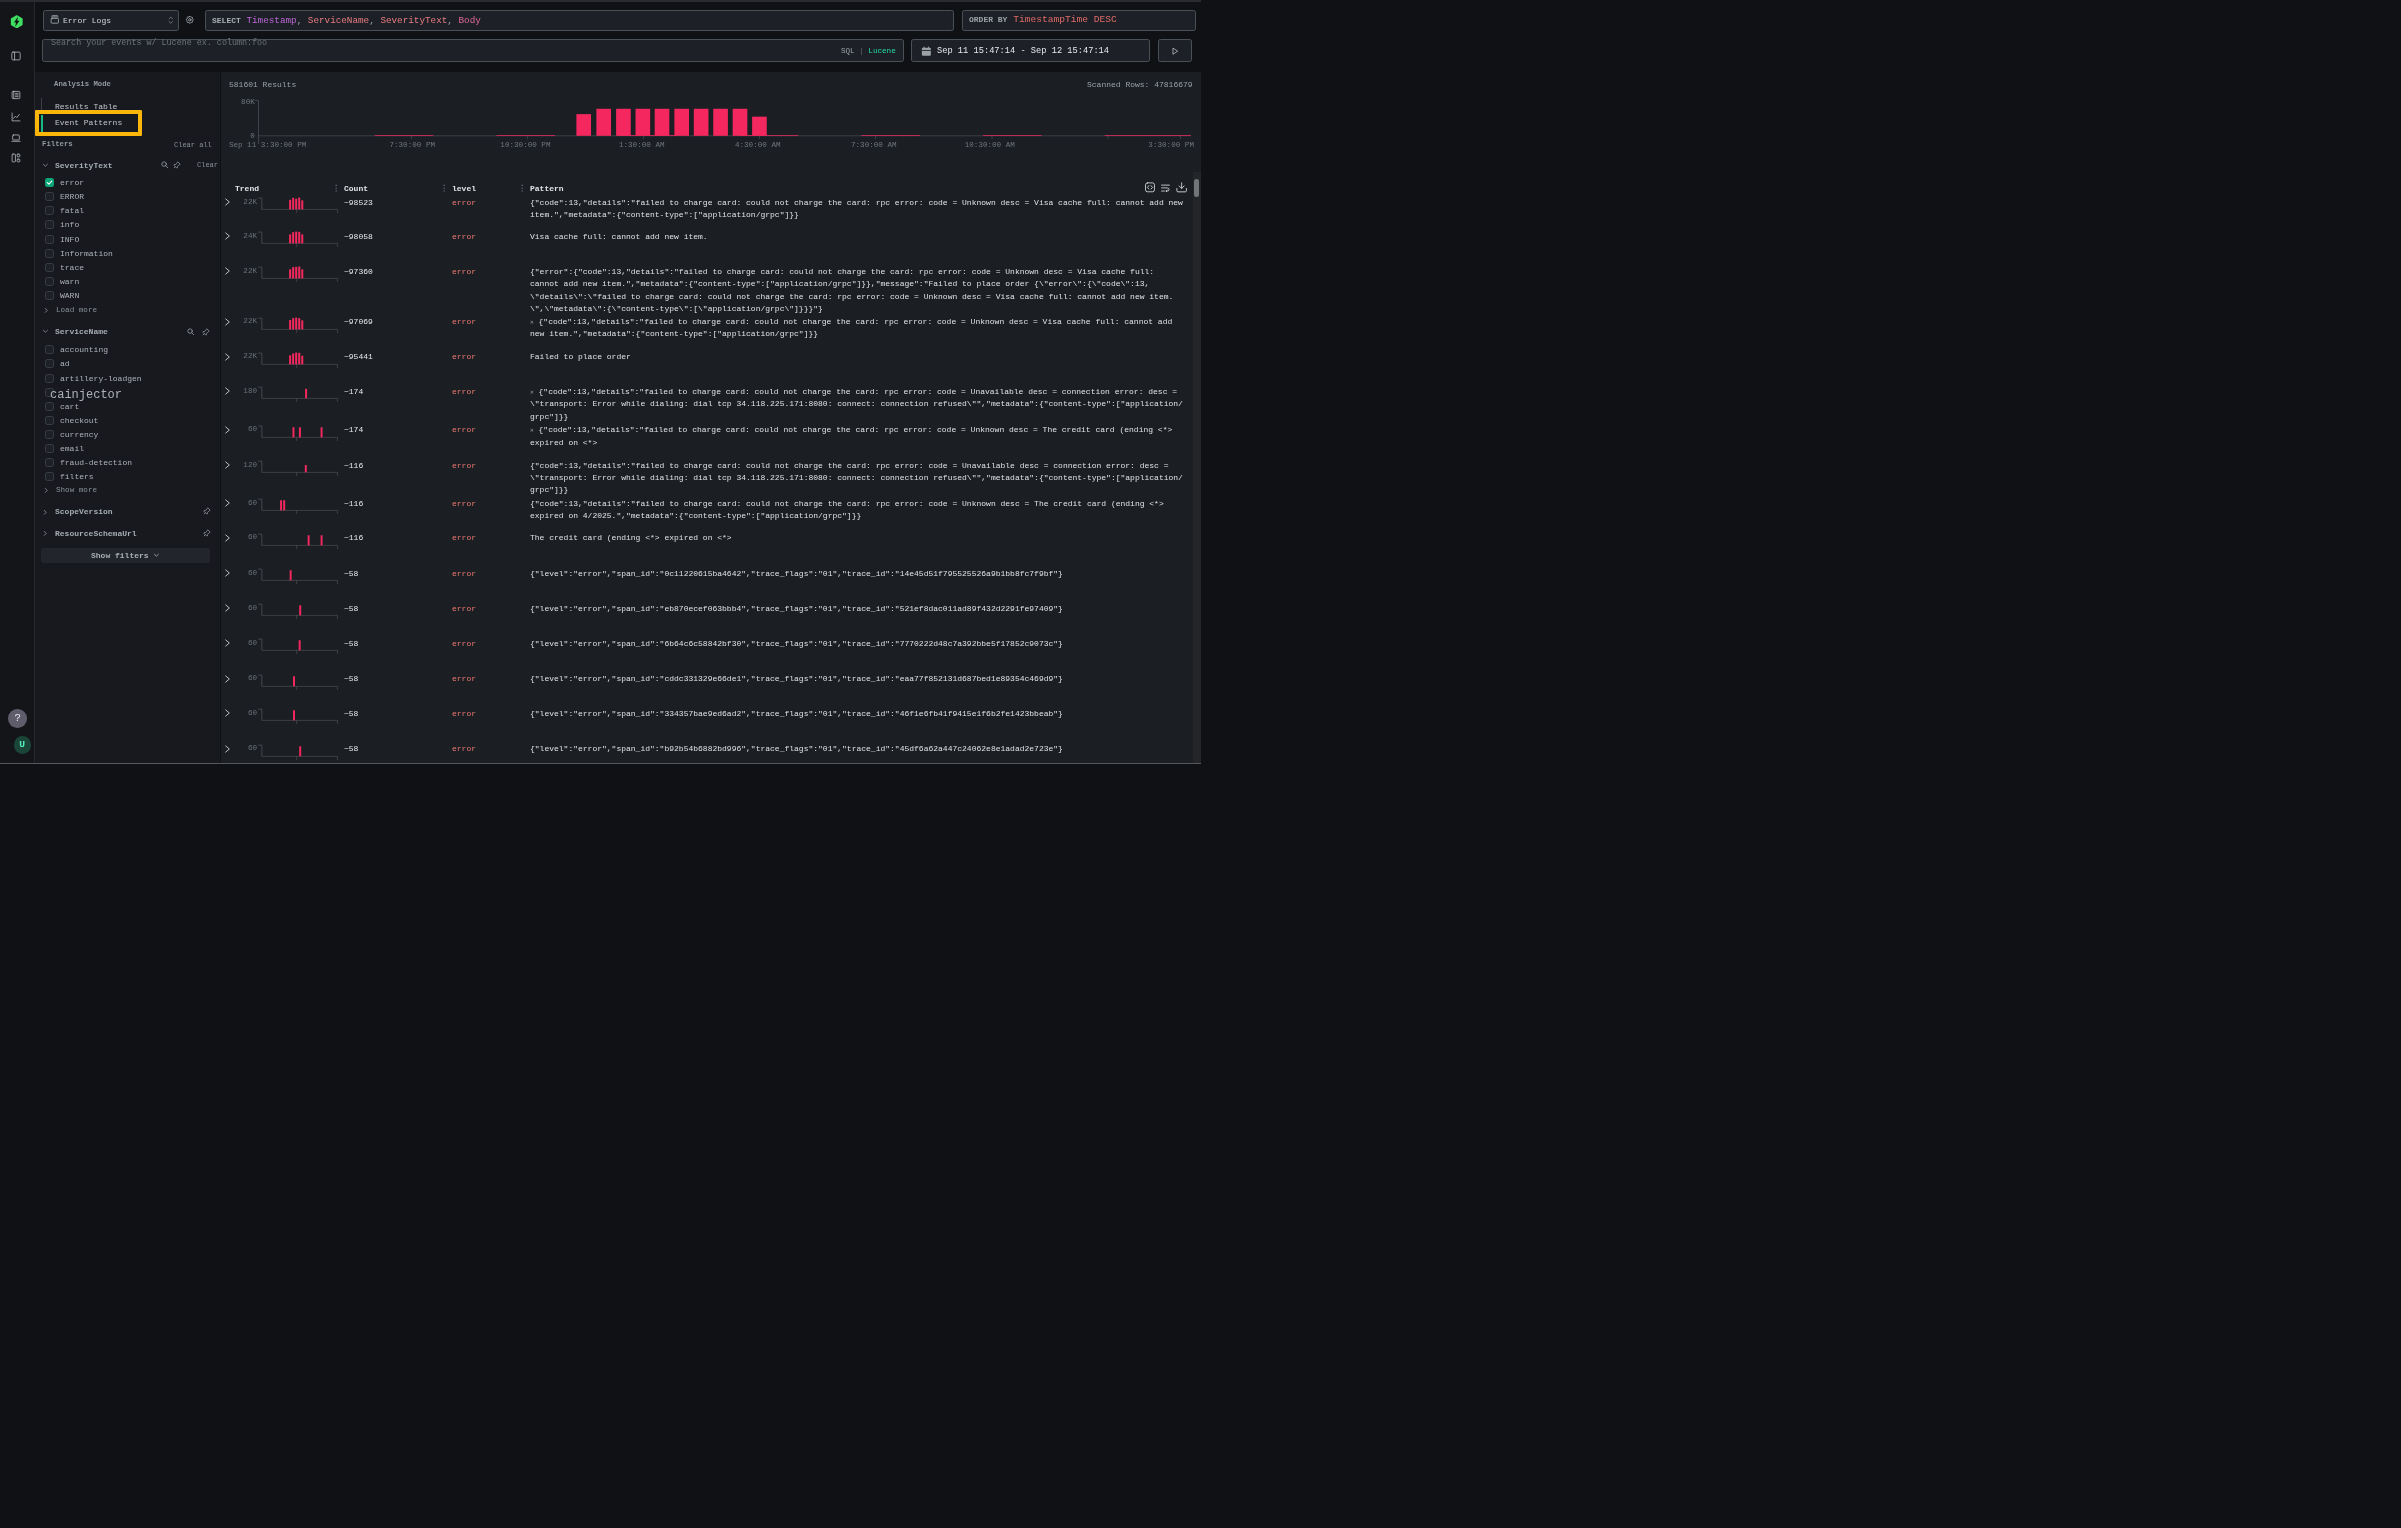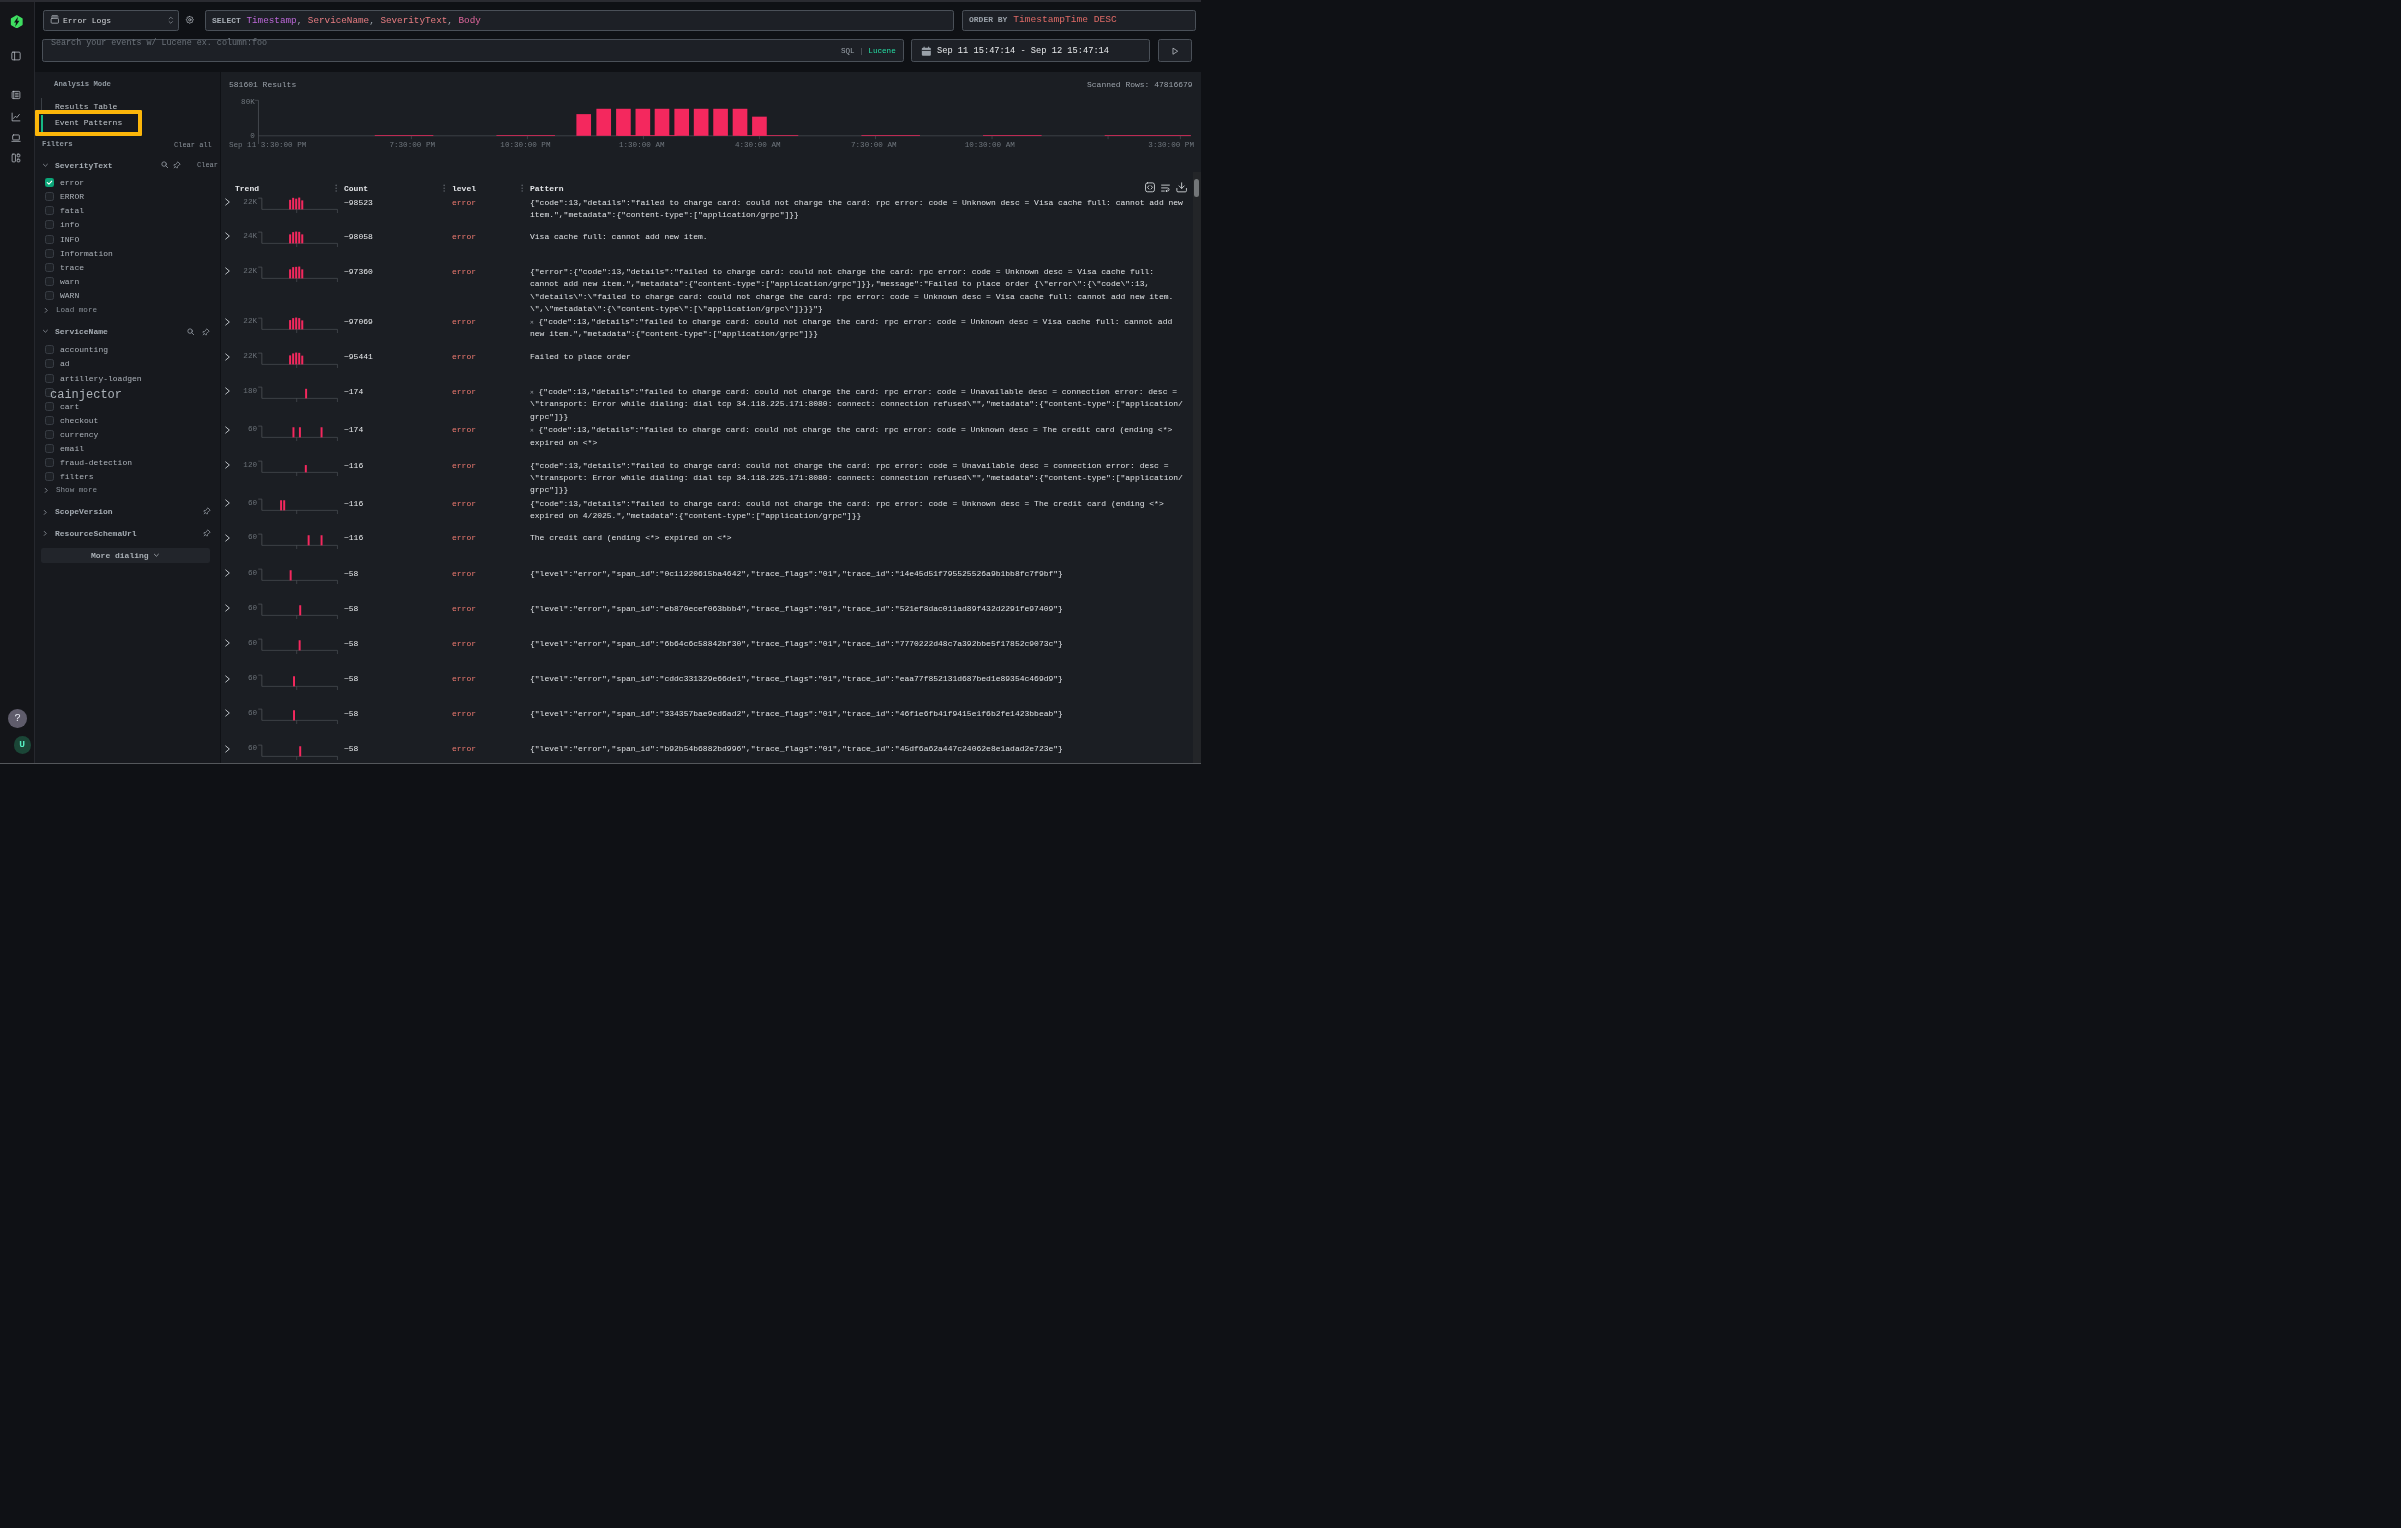--- a/index.html
+++ b/index.html
@@ -170,21 +170,21 @@
   </svg>
 <svg class="abs" style="left:42px;top:530px" width="6.8" height="6.8" viewBox="0 0 12 12" fill="none" stroke="#8b9199" stroke-width="1.5" stroke-linecap="round" stroke-linejoin="round">
     <polyline points="4,2.5 7.5,6 4,9.5"></polyline>
   </svg>
 <div class="abs b" style="left:55px;top:529px;font-size:8px;color:#a6adb4;">ResourceSchemaUrl</div>
 <svg class="abs" style="left:203px;top:529px" width="8" height="8" viewBox="0 0 14 14" fill="none" stroke="#9aa1a9" stroke-width="1.3" stroke-linejoin="round">
     <path d="M8.5 1.5 L12.5 5.5 L11 7 L10.5 6.8 L8 9.3 L7.8 12 L6.5 12.3 L1.7 7.5 L2 6.2 L4.7 6 L7.2 3.5 L7 2.9 Z"></path>
     <line x1="1.5" y1="12.5" x2="4.2" y2="9.8"></line>
   </svg>
 <div class="abs" style="left:41px;top:548px;width:169px;height:15px;background:#22252b;border-radius:2.3px;"></div>
-<div class="abs b" style="left:91px;top:551px;font-size:8px;color:#aab0b6;">More dialing</div>
+<div class="abs b" style="left:91px;top:551px;font-size:8px;color:#aab0b6;">Show filters</div>
 <svg class="abs" style="left:153px;top:552px" width="6.8" height="6.8" viewBox="0 0 12 12" fill="none" stroke="#aab0b6" stroke-width="1.5" stroke-linecap="round" stroke-linejoin="round">
     <polyline points="2.5,4 6,7.5 9.5,4"></polyline>
   </svg>
 <div class="abs" style="left:229px;top:80px;font-size:8px;color:#9aa1a9;">581601 Results</div>
 <div class="abs" style="left:1087px;top:80px;font-size:8px;color:#9aa1a9;">Scanned Rows: 47816679</div>
 <svg class="abs" style="left:221px;top:72px" width="980" height="82" viewBox="0 0 1740 145">
 <text x="60" y="57" text-anchor="end" font-size="13.5" fill="#6f767d" font-family="Liberation Mono,monospace">80K</text>
 <text x="60" y="117" text-anchor="end" font-size="13.5" fill="#6f767d" font-family="Liberation Mono,monospace">0</text>
 <line x1="60" y1="50" x2="66.5" y2="50" stroke="#565b61" stroke-width="1.2"></line>
 <line x1="66.5" y1="50" x2="66.5" y2="127.5" stroke="#565b61" stroke-width="1.2"></line>

